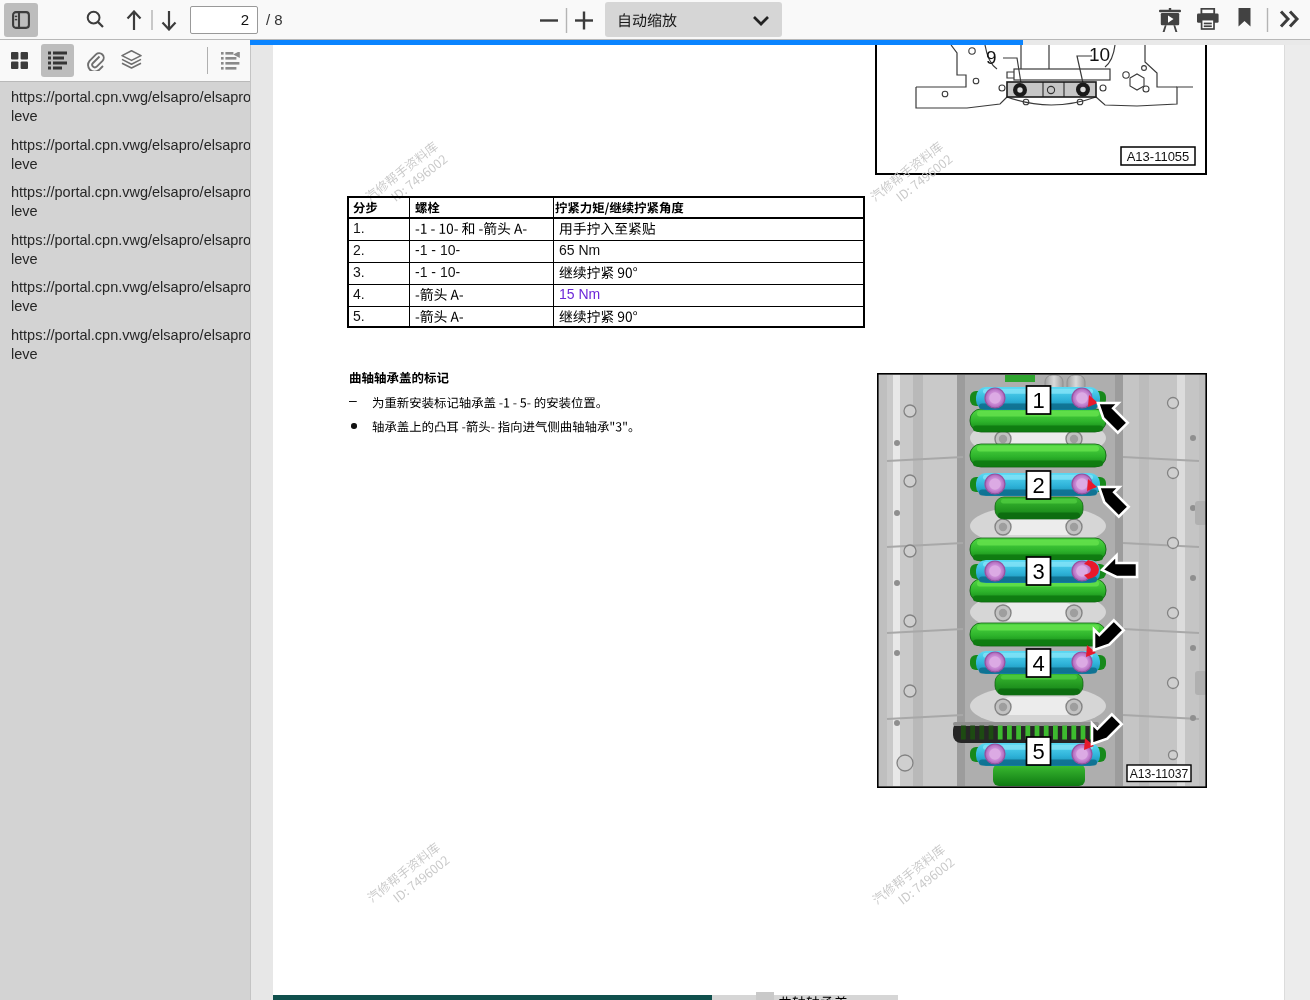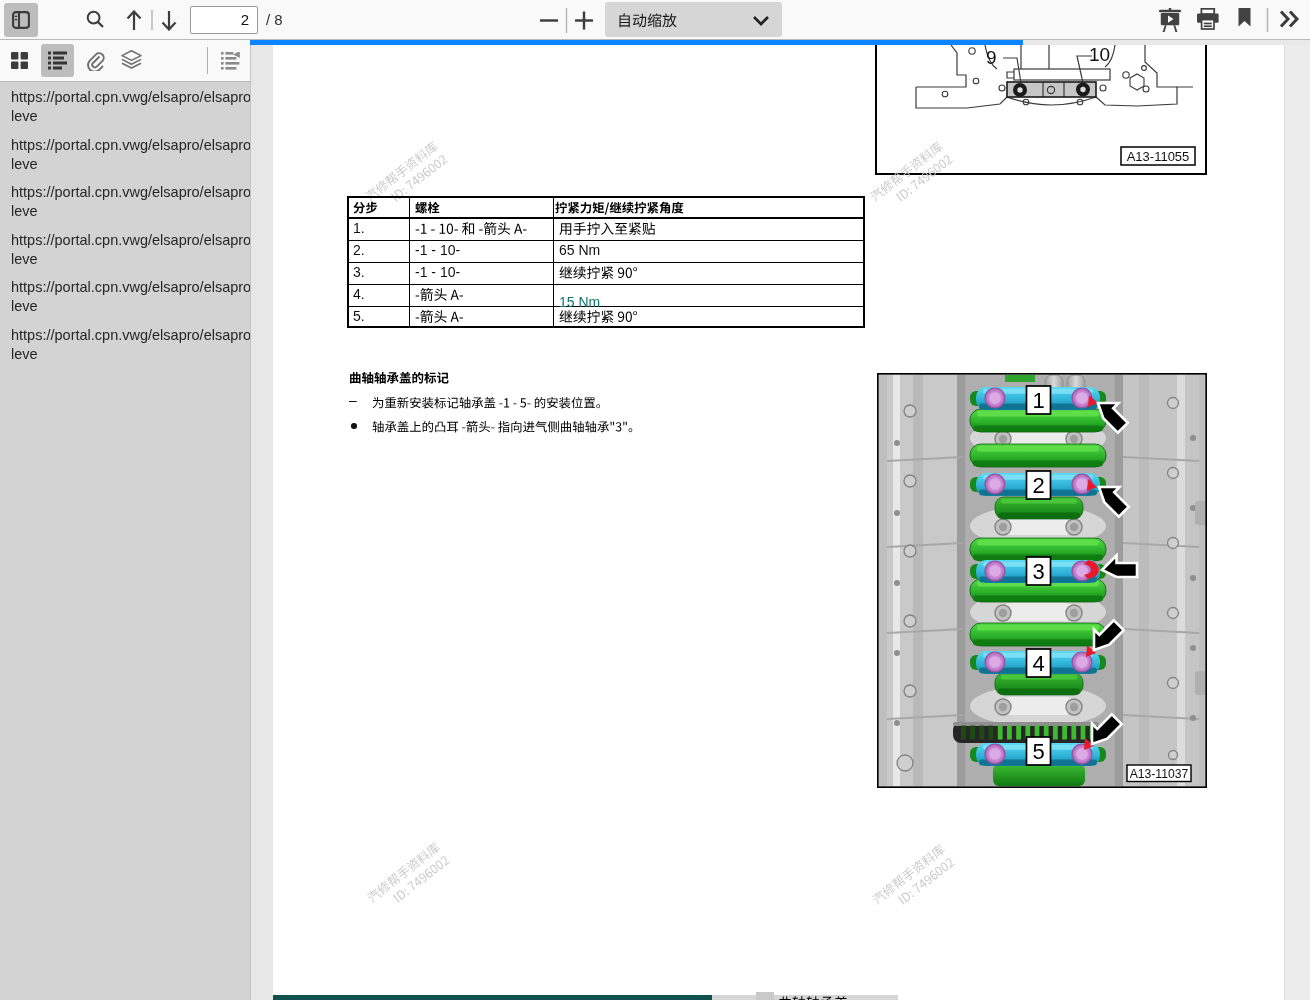--- a/index.html
+++ b/index.html
@@ -174,21 +174,21 @@
     </svg><svg style="position:absolute;left:555px;top:199.6px;overflow:visible" width="129" height="16">
       <path transform="translate(0,12.4) scale(0.012400,-0.012400)" d="M153 850V659H40V548H153V370L28 342L59 227L153 252V45C153 31 148 26 134 26C121 26 79 26 40 27C53 -2 68 -48 72 -77C142 -77 189 -74 222 -57C254 -40 265 -11 265 44V281L366 309L351 419L265 397V548H352V659H265V850ZM393 461V354H617V37C617 25 612 21 597 21C582 21 527 21 483 22C498 -8 516 -53 522 -86C592 -86 646 -85 686 -68C726 -51 738 -22 738 34V354H960V461ZM583 827C601 792 619 745 629 712H400V499H507V608H834V499H947V712H672L746 734C736 767 712 819 690 857Z M1629 61C1703 21 1802 -41 1849 -80L1943 -13C1890 28 1788 85 1717 121ZM1265 121C1212 75 1123 30 1042 2C1068 -17 1111 -59 1132 -81C1211 -44 1310 17 1375 75ZM1092 788V486H1199V788ZM1264 833V453H1296C1262 428 1232 410 1218 402C1195 389 1175 379 1156 375C1168 347 1185 295 1190 273C1207 279 1231 283 1321 288C1282 271 1250 258 1231 251C1175 230 1140 218 1102 214C1114 184 1129 128 1134 106C1169 118 1215 124 1459 138V28C1459 16 1455 13 1439 12C1424 12 1367 12 1321 14C1337 -14 1355 -56 1362 -87C1433 -87 1486 -86 1527 -71C1568 -56 1580 -30 1580 24V145L1806 157C1826 138 1842 120 1854 104L1940 167C1897 221 1806 293 1734 341L1653 285L1708 244L1435 232C1528 270 1619 315 1703 366L1621 448C1587 425 1551 403 1514 383L1359 381C1392 400 1423 421 1452 442L1458 426C1536 444 1607 469 1670 503C1730 464 1800 434 1882 415C1898 447 1931 495 1956 520C1887 531 1825 549 1772 574C1836 631 1885 704 1915 797L1845 823L1825 819H1426V716H1488C1513 664 1545 617 1582 578C1529 554 1468 536 1403 525C1415 510 1430 486 1441 464L1371 517V833ZM1599 716H1758C1736 685 1709 657 1677 633C1646 657 1620 685 1599 716Z M2382 848V641H2075V518H2377C2360 343 2293 138 2044 3C2073 -19 2118 -65 2138 -95C2419 64 2490 310 2506 518H2787C2772 219 2752 87 2720 56C2707 43 2695 40 2674 40C2647 40 2588 40 2525 45C2548 11 2565 -43 2566 -79C2627 -81 2690 -82 2727 -76C2771 -71 2800 -60 2830 -22C2875 32 2894 183 2915 584C2916 600 2917 641 2917 641H2510V848Z M3596 462H3791V325H3596ZM3941 806H3476V-52H3960V64H3596V213H3902V574H3596V690H3941ZM3114 847C3101 732 3076 615 3033 540C3059 525 3106 494 3126 475C3147 514 3165 563 3181 616H3209V486V452H3051V341H3201C3186 221 3144 91 3028 -7C3052 -22 3096 -68 3112 -91C3193 -22 3243 68 3275 160C3315 108 3361 45 3387 2L3462 101C3438 129 3344 239 3305 276C3309 298 3312 320 3315 341H3450V452H3323V484V616H3427V724H3207C3214 758 3220 793 3224 827Z M4014 -181H4112L4360 806H4263Z M4418 75 4438 -35C4531 -11 4650 19 4763 48L4751 145C4629 118 4502 90 4418 75ZM5246 777C5234 723 5209 645 5187 595L5255 572C5280 619 5312 691 5340 755ZM4918 756C4937 699 4959 624 4967 576L5047 597C5037 645 5014 718 4994 775ZM4783 814V587L4689 644C4672 608 4653 572 4633 537L4549 531C4604 612 4657 713 4692 806L4580 858C4549 741 4485 615 4464 583C4444 550 4427 529 4406 522C4420 493 4439 436 4445 413V414C4460 421 4484 428 4570 438C4537 390 4509 352 4494 336C4463 299 4441 277 4416 271C4428 242 4445 191 4451 169C4476 184 4516 196 4749 241C4748 265 4749 309 4753 340L4602 315C4668 396 4731 491 4783 584V-51H5355V53H4892V814ZM5072 842V546H4911V446H5043C5009 368 4959 288 4908 240C4924 213 4947 169 4956 139C4999 183 5039 250 5072 323V77H5170V342C5210 280 5255 207 5276 163L5349 241C5326 274 5233 392 5186 446H5344V546H5170V842Z M6073 90C6147 38 6236 -39 6278 -90L6355 -18C6311 34 6217 106 6144 154ZM5420 78 5446 -33C5537 3 5651 48 5757 93L5737 189C5620 146 5499 102 5420 78ZM5787 610V509H6213C6203 470 6192 432 6183 404L6276 383C6298 437 6322 522 6341 598L6265 613L6247 610H6109V672H6283V771H6109V850H5992V771H5822V672H5992V610ZM6015 483V423C5988 447 5937 477 5897 495L5849 439C5892 416 5943 382 5969 357L6015 414V377C6015 345 6013 309 6004 271H5910L5956 324C5928 351 5872 387 5827 410L5775 353C5814 330 5861 297 5890 271H5766V168H5963C5924 105 5857 44 5742 -4C5765 -25 5798 -66 5813 -92C5971 -22 6051 72 6090 168H6327V271H6118C6124 307 6126 342 6126 374V483ZM5446 413C5461 421 5485 427 5572 437C5539 387 5511 348 5496 331C5465 294 5444 271 5420 265C5432 238 5449 190 5454 169C5477 186 5517 201 5744 264C5740 288 5738 333 5739 363L5612 332C5671 411 5728 500 5774 588L5685 643C5669 607 5650 571 5631 536L5550 530C5606 611 5659 709 5696 802L5594 850C5559 733 5491 606 5469 574C5448 542 5431 520 5411 515C5423 486 5441 435 5446 413Z M6540 850V659H6427V548H6540V370L6415 342L6446 227L6540 252V45C6540 31 6535 26 6521 26C6508 26 6466 26 6427 27C6440 -2 6455 -48 6459 -77C6529 -77 6576 -74 6609 -57C6641 -40 6652 -11 6652 44V281L6753 309L6738 419L6652 397V548H6739V659H6652V850ZM6780 461V354H7004V37C7004 25 6999 21 6984 21C6969 21 6914 21 6870 22C6885 -8 6903 -53 6909 -86C6979 -86 7033 -85 7073 -68C7113 -51 7125 -22 7125 34V354H7347V461ZM6970 827C6988 792 7006 745 7016 712H6787V499H6894V608H7221V499H7334V712H7059L7133 734C7123 767 7099 819 7077 857Z M8016 61C8090 21 8189 -41 8236 -80L8330 -13C8277 28 8175 85 8104 121ZM7652 121C7599 75 7510 30 7429 2C7455 -17 7498 -59 7519 -81C7598 -44 7697 17 7762 75ZM7479 788V486H7586V788ZM7651 833V453H7683C7649 428 7619 410 7605 402C7582 389 7562 379 7543 375C7555 347 7572 295 7577 273C7594 279 7618 283 7708 288C7669 271 7637 258 7618 251C7562 230 7527 218 7489 214C7501 184 7516 128 7521 106C7556 118 7602 124 7846 138V28C7846 16 7842 13 7826 12C7811 12 7754 12 7708 14C7724 -14 7742 -56 7749 -87C7820 -87 7873 -86 7914 -71C7955 -56 7967 -30 7967 24V145L8193 157C8213 138 8229 120 8241 104L8327 167C8284 221 8193 293 8121 341L8040 285L8095 244L7822 232C7915 270 8006 315 8090 366L8008 448C7974 425 7938 403 7901 383L7746 381C7779 400 7810 421 7839 442L7845 426C7923 444 7994 469 8057 503C8117 464 8187 434 8269 415C8285 447 8318 495 8343 520C8274 531 8212 549 8159 574C8223 631 8272 704 8302 797L8232 823L8212 819H7813V716H7875C7900 664 7932 617 7969 578C7916 554 7855 536 7790 525C7802 510 7817 486 7828 464L7758 517V833ZM7986 716H8145C8123 685 8096 657 8064 633C8033 657 8007 685 7986 716Z M8690 513H8858V426H8690ZM8690 620H8685C8705 644 8725 668 8742 693H8987C8969 668 8948 642 8927 620ZM9157 513V426H8980V513ZM8693 854C8646 755 8560 642 8432 558C8460 540 8500 497 8519 468L8567 505V359C8567 240 8557 91 8447 -12C8473 -27 8522 -74 8541 -98C8606 -38 8644 44 8665 128H8858V-66H8980V128H9157V47C9157 32 9151 26 9135 26C9118 26 9060 26 9010 29C9027 -2 9046 -55 9051 -88C9131 -88 9188 -86 9228 -68C9268 -48 9281 -16 9281 45V620H9067C9104 660 9139 703 9164 741L9082 797L9063 792H8805L8826 830ZM8690 323H8858V233H8683C8687 264 8689 294 8690 323ZM9157 323V233H8980V323Z M9773 629V563H9638V468H9773V311H10187V468H10332V563H10187V629H10070V563H9886V629ZM10070 468V402H9886V468ZM10101 178C10065 145 10020 118 9969 96C9916 119 9872 146 9837 178ZM9645 271V178H9754L9712 162C9747 120 9787 83 9834 52C9760 35 9680 23 9596 17C9614 -9 9636 -54 9645 -83C9759 -70 9868 -49 9963 -15C10057 -53 10166 -77 10289 -89C10304 -58 10334 -10 10359 15C10267 21 10182 33 10105 52C10180 98 10241 159 10283 238L10208 276L10187 271ZM9850 830C9859 810 9867 786 9874 763H9498V496C9498 343 9492 118 9411 -36C9442 -45 9497 -70 9521 -88C9605 76 9617 328 9617 496V652H10342V763H10010C10000 794 9986 829 9972 857Z" fill="#000"></path>
     </svg><div class="abs" style="left:353px;top:220px;font-size:14px;color:#111">1.</div><svg style="position:absolute;left:415px;top:220.2px;overflow:visible" width="112" height="18">
       <path transform="translate(0,13.8) scale(0.013800,-0.013800)" d="M46 245H302V315H46Z M435 0H837V76H690V733H620C580 710 533 693 468 681V623H599V76H435Z M1172 245H1428V315H1172Z M1785 0H2187V76H2040V733H1970C1930 710 1883 693 1818 681V623H1949V76H1785Z M2530 -13C2669 -13 2758 113 2758 369C2758 623 2669 746 2530 746C2390 746 2302 623 2302 369C2302 113 2390 -13 2530 -13ZM2530 61C2447 61 2390 154 2390 369C2390 583 2447 674 2530 674C2613 674 2670 583 2670 369C2670 154 2613 61 2530 61Z M2853 245H3109V315H2853Z M3909 747V-35H3982V47H4205V-28H4281V747ZM3982 119V675H4205V119ZM3817 831C3729 795 3571 765 3438 747C3446 730 3456 704 3459 687C3512 693 3569 701 3625 711V544H3428V474H3606C3560 348 3480 211 3404 134C3417 115 3436 86 3445 64C3510 133 3576 248 3625 366V-78H3699V363C3742 306 3798 230 3821 192L3867 254C3843 285 3736 411 3699 449V474H3874V544H3699V726C3762 739 3820 754 3867 772Z M4648 245H4904V315H4648Z M5549 378V72H5619V378ZM5756 413V12C5756 -2 5752 -5 5736 -6C5720 -7 5668 -7 5607 -5C5619 -25 5633 -55 5638 -75C5710 -75 5758 -73 5789 -62C5821 -51 5830 -30 5830 11V413ZM5624 619C5609 591 5583 553 5560 523H5323C5306 551 5274 590 5247 619L5183 593C5201 573 5222 546 5238 523H4998V462H5901V523H5644C5662 545 5680 570 5698 595ZM5357 346V272H5146V346ZM5076 402V-77H5146V83H5357V7C5357 -5 5354 -8 5343 -8C5331 -9 5296 -9 5253 -8C5262 -26 5272 -53 5275 -72C5331 -72 5372 -72 5397 -61C5423 -49 5429 -31 5429 6V402ZM5146 215H5357V139H5146ZM5154 849C5121 765 5062 685 4996 633C5014 624 5045 602 5059 590C5093 621 5128 661 5158 705H5223C5241 672 5258 634 5265 608L5330 636C5324 655 5313 680 5300 705H5439V770H5198C5209 790 5219 810 5227 830ZM5539 849C5514 771 5466 696 5409 646C5427 636 5458 615 5472 603C5500 630 5527 666 5552 705H5640C5665 670 5689 627 5700 598L5763 633C5755 653 5739 679 5722 705H5891V770H5587C5596 790 5605 811 5612 832Z M6486 165C6622 99 6761 10 6842 -66L6892 -8C6809 65 6665 154 6526 219ZM6141 741C6222 711 6321 659 6369 618L6413 679C6363 719 6262 767 6182 795ZM6051 559C6132 527 6230 472 6278 431L6326 490C6276 531 6176 582 6096 612ZM6006 382V311H6432C6378 158 6262 49 6005 -13C6021 -30 6041 -58 6049 -76C6333 -4 6457 128 6512 311H6895V382H6529C6554 511 6554 661 6555 830H6478C6477 656 6479 507 6451 382Z M7177 0H7270L7341 224H7609L7679 0H7777L7528 733H7425ZM7364 297 7400 410C7426 493 7450 572 7473 658H7477C7501 573 7524 493 7551 410L7586 297Z M7827 245H8083V315H7827Z" fill="#000"></path>
     </svg><svg style="position:absolute;left:559px;top:220.2px;overflow:visible" width="97" height="18">
       <path transform="translate(0,13.8) scale(0.013800,-0.013800)" d="M153 770V407C153 266 143 89 32 -36C49 -45 79 -70 90 -85C167 0 201 115 216 227H467V-71H543V227H813V22C813 4 806 -2 786 -3C767 -4 699 -5 629 -2C639 -22 651 -55 655 -74C749 -75 807 -74 841 -62C875 -50 887 -27 887 22V770ZM227 698H467V537H227ZM813 698V537H543V698ZM227 466H467V298H223C226 336 227 373 227 407ZM813 466V298H543V466Z M1050 322V248H1463V25C1463 5 1454 -2 1432 -3C1409 -3 1330 -4 1246 -2C1258 -22 1272 -55 1278 -76C1383 -77 1449 -76 1487 -63C1524 -51 1540 -29 1540 25V248H1953V322H1540V484H1896V556H1540V719C1658 733 1768 753 1853 778L1798 839C1645 791 1354 765 1116 753C1123 737 1132 707 1134 688C1238 692 1352 699 1463 710V556H1117V484H1463V322Z M2411 691V496H2480V625H2868V496H2939V691ZM2605 823C2627 782 2650 726 2658 692L2729 715C2719 748 2694 802 2672 842ZM2184 840V638H2052V568H2184V349C2130 334 2080 321 2039 311L2061 238L2184 275V15C2184 1 2179 -3 2165 -4C2152 -4 2108 -5 2062 -3C2070 -22 2081 -51 2084 -70C2152 -70 2193 -68 2219 -57C2244 -46 2255 -26 2255 15V296L2365 330L2356 398L2255 369V568H2355V638H2255V840ZM2401 450V382H2641V9C2641 -4 2638 -7 2623 -8C2608 -8 2560 -8 2508 -7C2519 -27 2531 -56 2535 -76C2600 -76 2647 -75 2678 -65C2708 -53 2716 -34 2716 8V382H2952V450Z M3295 755C3361 709 3412 653 3456 591C3391 306 3266 103 3041 -13C3061 -27 3096 -58 3110 -73C3313 45 3441 229 3517 491C3627 289 3698 58 3927 -70C3931 -46 3951 -6 3964 15C3631 214 3661 590 3341 819Z M4146 423C4184 436 4238 437 4783 463C4808 437 4830 412 4845 391L4910 437C4856 505 4743 603 4653 670L4594 631C4635 600 4679 563 4719 525L4254 507C4317 564 4381 636 4442 714H4917V785H4077V714H4343C4283 635 4216 566 4191 544C4164 518 4142 501 4122 497C4130 477 4143 439 4146 423ZM4460 415V285H4142V215H4460V30H4054V-41H4948V30H4537V215H4864V285H4537V415Z M5633 78C5714 36 5815 -27 5865 -70L5922 -26C5869 17 5766 77 5688 116ZM5297 120C5240 67 5149 15 5066 -18C5083 -30 5111 -56 5124 -70C5204 -31 5300 31 5366 92ZM5112 777V480H5181V777ZM5282 821V445H5351V821ZM5438 800V733H5493C5521 668 5558 614 5606 568C5544 537 5474 515 5402 501C5407 495 5413 487 5419 478L5407 487C5347 431 5264 382 5239 369C5216 356 5195 348 5178 346C5185 327 5196 292 5200 277C5217 283 5242 286 5385 292C5318 262 5263 241 5235 232C5180 211 5138 199 5105 196C5113 176 5123 139 5126 124C5155 134 5194 138 5477 155V3C5477 -9 5473 -12 5457 -13C5443 -14 5391 -14 5332 -12C5343 -31 5355 -57 5360 -77C5432 -77 5481 -77 5512 -67C5544 -56 5553 -38 5553 1V159L5811 173C5834 151 5854 130 5868 112L5923 153C5881 204 5793 275 5720 322L5669 285C5694 268 5720 249 5746 229L5342 209C5462 253 5582 308 5697 374L5645 428C5603 402 5559 377 5515 354L5322 350C5372 376 5421 408 5467 443L5463 446C5534 463 5601 488 5662 522C5726 477 5804 444 5895 424C5905 445 5925 474 5941 490C5858 504 5786 528 5726 564C5799 618 5857 690 5891 784L5847 802L5834 800ZM5562 733H5793C5762 682 5719 639 5667 604C5623 640 5588 683 5562 733Z M6223 652V373C6223 246 6211 68 6037 -32C6052 -44 6073 -67 6082 -81C6268 35 6289 226 6289 373V652ZM6268 127C6308 71 6355 -6 6375 -53L6433 -14C6410 31 6361 105 6322 160ZM6086 785V177H6148V717H6364V179H6430V785ZM6484 360V-80H6551V-32H6859V-76H6928V360H6715V569H6960V640H6715V840H6645V360ZM6551 38V290H6859V38Z" fill="#000"></path>
     </svg><div class="abs" style="left:353px;top:242px;font-size:14px;color:#111">2.</div><div class="abs" style="left:415px;top:242px;font-size:14px;color:#111">-1 - 10-</div><div class="abs" style="left:559px;top:242px;font-size:14px;color:#111">65 Nm</div><div class="abs" style="left:353px;top:264px;font-size:14px;color:#111">3.</div><div class="abs" style="left:415px;top:264px;font-size:14px;color:#111">-1 - 10-</div><svg style="position:absolute;left:559px;top:264.2px;overflow:visible" width="79" height="18">
       <path transform="translate(0,13.8) scale(0.013800,-0.013800)" d="M42 57 56 -13C146 9 267 39 382 68L376 131C251 102 125 73 42 57ZM867 770C851 713 819 631 794 580L841 563C868 612 901 688 928 752ZM530 755C553 694 580 615 591 563L645 580C633 630 605 708 581 769ZM415 800V-27H953V40H484V800ZM60 423C75 430 98 436 220 452C176 387 136 335 118 315C88 279 65 253 44 249C51 231 63 197 67 182C87 194 121 204 370 254C369 269 368 298 370 317L170 281C247 371 321 481 384 592L323 628C305 591 283 553 262 518L134 504C191 591 247 703 288 809L217 841C181 720 113 589 90 556C70 521 53 498 36 493C45 474 56 438 60 423ZM694 832V521H512V456H673C633 365 571 269 513 215C524 198 540 171 546 153C600 205 654 293 694 383V78H758V383C806 319 870 229 894 185L941 237C915 272 805 408 761 456H945V521H758V832Z M1474 452C1518 426 1571 388 1597 359L1633 401C1607 429 1553 466 1509 489ZM1401 361C1448 335 1503 293 1529 264L1566 307C1538 336 1483 375 1437 400ZM1689 105C1768 51 1863 -29 1908 -82L1957 -35C1910 17 1813 94 1735 146ZM1043 58 1060 -12C1145 20 1256 63 1361 103L1349 165C1235 124 1120 82 1043 58ZM1401 593V528H1851C1837 485 1821 441 1807 410L1867 394C1890 442 1916 517 1937 584L1889 596L1877 593H1693V683H1885V747H1693V840H1619V747H1438V683H1619V593ZM1648 489V370C1648 333 1646 292 1636 251H1380V185H1613C1576 109 1504 34 1361 -26C1375 -40 1396 -65 1405 -82C1576 -8 1655 88 1690 185H1939V251H1708C1716 291 1718 331 1718 368V489ZM1061 423C1075 430 1098 436 1215 451C1173 386 1135 334 1118 314C1088 276 1066 250 1046 246C1053 229 1064 196 1068 182C1087 196 1120 207 1354 271C1352 285 1350 314 1350 334L1176 291C1246 380 1315 487 1372 594L1313 628C1296 590 1275 552 1254 516L1135 504C1194 591 1253 701 1296 808L1231 838C1190 717 1118 586 1095 552C1073 518 1056 494 1038 490C1046 471 1057 437 1061 423Z M2411 691V496H2480V625H2868V496H2939V691ZM2605 823C2627 782 2650 726 2658 692L2729 715C2719 748 2694 802 2672 842ZM2184 840V638H2052V568H2184V349C2130 334 2080 321 2039 311L2061 238L2184 275V15C2184 1 2179 -3 2165 -4C2152 -4 2108 -5 2062 -3C2070 -22 2081 -51 2084 -70C2152 -70 2193 -68 2219 -57C2244 -46 2255 -26 2255 15V296L2365 330L2356 398L2255 369V568H2355V638H2255V840ZM2401 450V382H2641V9C2641 -4 2638 -7 2623 -8C2608 -8 2560 -8 2508 -7C2519 -27 2531 -56 2535 -76C2600 -76 2647 -75 2678 -65C2708 -53 2716 -34 2716 8V382H2952V450Z M3633 78C3714 36 3815 -27 3865 -70L3922 -26C3869 17 3766 77 3688 116ZM3297 120C3240 67 3149 15 3066 -18C3083 -30 3111 -56 3124 -70C3204 -31 3300 31 3366 92ZM3112 777V480H3181V777ZM3282 821V445H3351V821ZM3438 800V733H3493C3521 668 3558 614 3606 568C3544 537 3474 515 3402 501C3407 495 3413 487 3419 478L3407 487C3347 431 3264 382 3239 369C3216 356 3195 348 3178 346C3185 327 3196 292 3200 277C3217 283 3242 286 3385 292C3318 262 3263 241 3235 232C3180 211 3138 199 3105 196C3113 176 3123 139 3126 124C3155 134 3194 138 3477 155V3C3477 -9 3473 -12 3457 -13C3443 -14 3391 -14 3332 -12C3343 -31 3355 -57 3360 -77C3432 -77 3481 -77 3512 -67C3544 -56 3553 -38 3553 1V159L3811 173C3834 151 3854 130 3868 112L3923 153C3881 204 3793 275 3720 322L3669 285C3694 268 3720 249 3746 229L3342 209C3462 253 3582 308 3697 374L3645 428C3603 402 3559 377 3515 354L3322 350C3372 376 3421 408 3467 443L3463 446C3534 463 3601 488 3662 522C3726 477 3804 444 3895 424C3905 445 3925 474 3941 490C3858 504 3786 528 3726 564C3799 618 3857 690 3891 784L3847 802L3834 800ZM3562 733H3793C3762 682 3719 639 3667 604C3623 640 3588 683 3562 733Z M4459 -13C4596 -13 4725 101 4725 398C4725 631 4619 746 4478 746C4364 746 4268 651 4268 508C4268 357 4348 278 4470 278C4531 278 4594 313 4639 367C4632 140 4550 63 4456 63C4408 63 4364 84 4332 119L4282 62C4323 19 4379 -13 4459 -13ZM4638 444C4589 374 4534 346 4485 346C4398 346 4354 410 4354 508C4354 609 4408 675 4479 675C4572 675 4628 595 4638 444Z M5057 -13C5196 -13 5285 113 5285 369C5285 623 5196 746 5057 746C4917 746 4829 623 4829 369C4829 113 4917 -13 5057 -13ZM5057 61C4974 61 4917 154 4917 369C4917 583 4974 674 5057 674C5140 674 5197 583 5197 369C5197 154 5140 61 5057 61Z M5520 480C5594 480 5659 536 5659 622C5659 709 5594 765 5520 765C5445 765 5379 709 5379 622C5379 536 5445 480 5520 480ZM5520 531C5470 531 5435 569 5435 622C5435 676 5470 715 5520 715C5569 715 5604 676 5604 622C5604 569 5569 531 5520 531Z" fill="#000"></path>
     </svg><div class="abs" style="left:353px;top:286px;font-size:14px;color:#111">4.</div><svg style="position:absolute;left:415px;top:286.2px;overflow:visible" width="49" height="18">
       <path transform="translate(0,13.8) scale(0.013800,-0.013800)" d="M46 245H302V315H46Z M947 378V72H1017V378ZM1154 413V12C1154 -2 1150 -5 1134 -6C1118 -7 1066 -7 1005 -5C1017 -25 1031 -55 1036 -75C1108 -75 1156 -73 1187 -62C1219 -51 1228 -30 1228 11V413ZM1022 619C1007 591 981 553 958 523H721C704 551 672 590 645 619L581 593C599 573 620 546 636 523H396V462H1299V523H1042C1060 545 1078 570 1096 595ZM755 346V272H544V346ZM474 402V-77H544V83H755V7C755 -5 752 -8 741 -8C729 -9 694 -9 651 -8C660 -26 670 -53 673 -72C729 -72 770 -72 795 -61C821 -49 827 -31 827 6V402ZM544 215H755V139H544ZM552 849C519 765 460 685 394 633C412 624 443 602 457 590C491 621 526 661 556 705H621C639 672 656 634 663 608L728 636C722 655 711 680 698 705H837V770H596C607 790 617 810 625 830ZM937 849C912 771 864 696 807 646C825 636 856 615 870 603C898 630 925 666 950 705H1038C1063 670 1087 627 1098 598L1161 633C1153 653 1137 679 1120 705H1289V770H985C994 790 1003 811 1010 832Z M1884 165C2020 99 2159 10 2240 -66L2290 -8C2207 65 2063 154 1924 219ZM1539 741C1620 711 1719 659 1767 618L1811 679C1761 719 1660 767 1580 795ZM1449 559C1530 527 1628 472 1676 431L1724 490C1674 531 1574 582 1494 612ZM1404 382V311H1830C1776 158 1660 49 1403 -13C1419 -30 1439 -58 1447 -76C1731 -4 1855 128 1910 311H2293V382H1927C1952 511 1952 661 1953 830H1876C1875 656 1877 507 1849 382Z M2575 0H2668L2739 224H3007L3077 0H3175L2926 733H2823ZM2762 297 2798 410C2824 493 2848 572 2871 658H2875C2899 573 2922 493 2949 410L2984 297Z M3225 245H3481V315H3225Z" fill="#000"></path>
-    </svg><div class="abs" style="left:559px;top:294px;font-size:14px;color:#0f766e">15 Nm</div><div class="abs" style="left:353px;top:308px;font-size:14px;color:#111">5.</div><svg style="position:absolute;left:415px;top:308.2px;overflow:visible" width="49" height="18">
+    </svg><div class="abs" style="left:559px;top:286px;font-size:14px;color:#6d28d9">15 Nm</div><div class="abs" style="left:353px;top:308px;font-size:14px;color:#111">5.</div><svg style="position:absolute;left:415px;top:308.2px;overflow:visible" width="49" height="18">
       <path transform="translate(0,13.8) scale(0.013800,-0.013800)" d="M46 245H302V315H46Z M947 378V72H1017V378ZM1154 413V12C1154 -2 1150 -5 1134 -6C1118 -7 1066 -7 1005 -5C1017 -25 1031 -55 1036 -75C1108 -75 1156 -73 1187 -62C1219 -51 1228 -30 1228 11V413ZM1022 619C1007 591 981 553 958 523H721C704 551 672 590 645 619L581 593C599 573 620 546 636 523H396V462H1299V523H1042C1060 545 1078 570 1096 595ZM755 346V272H544V346ZM474 402V-77H544V83H755V7C755 -5 752 -8 741 -8C729 -9 694 -9 651 -8C660 -26 670 -53 673 -72C729 -72 770 -72 795 -61C821 -49 827 -31 827 6V402ZM544 215H755V139H544ZM552 849C519 765 460 685 394 633C412 624 443 602 457 590C491 621 526 661 556 705H621C639 672 656 634 663 608L728 636C722 655 711 680 698 705H837V770H596C607 790 617 810 625 830ZM937 849C912 771 864 696 807 646C825 636 856 615 870 603C898 630 925 666 950 705H1038C1063 670 1087 627 1098 598L1161 633C1153 653 1137 679 1120 705H1289V770H985C994 790 1003 811 1010 832Z M1884 165C2020 99 2159 10 2240 -66L2290 -8C2207 65 2063 154 1924 219ZM1539 741C1620 711 1719 659 1767 618L1811 679C1761 719 1660 767 1580 795ZM1449 559C1530 527 1628 472 1676 431L1724 490C1674 531 1574 582 1494 612ZM1404 382V311H1830C1776 158 1660 49 1403 -13C1419 -30 1439 -58 1447 -76C1731 -4 1855 128 1910 311H2293V382H1927C1952 511 1952 661 1953 830H1876C1875 656 1877 507 1849 382Z M2575 0H2668L2739 224H3007L3077 0H3175L2926 733H2823ZM2762 297 2798 410C2824 493 2848 572 2871 658H2875C2899 573 2922 493 2949 410L2984 297Z M3225 245H3481V315H3225Z" fill="#000"></path>
     </svg><svg style="position:absolute;left:559px;top:308.2px;overflow:visible" width="79" height="18">
       <path transform="translate(0,13.8) scale(0.013800,-0.013800)" d="M42 57 56 -13C146 9 267 39 382 68L376 131C251 102 125 73 42 57ZM867 770C851 713 819 631 794 580L841 563C868 612 901 688 928 752ZM530 755C553 694 580 615 591 563L645 580C633 630 605 708 581 769ZM415 800V-27H953V40H484V800ZM60 423C75 430 98 436 220 452C176 387 136 335 118 315C88 279 65 253 44 249C51 231 63 197 67 182C87 194 121 204 370 254C369 269 368 298 370 317L170 281C247 371 321 481 384 592L323 628C305 591 283 553 262 518L134 504C191 591 247 703 288 809L217 841C181 720 113 589 90 556C70 521 53 498 36 493C45 474 56 438 60 423ZM694 832V521H512V456H673C633 365 571 269 513 215C524 198 540 171 546 153C600 205 654 293 694 383V78H758V383C806 319 870 229 894 185L941 237C915 272 805 408 761 456H945V521H758V832Z M1474 452C1518 426 1571 388 1597 359L1633 401C1607 429 1553 466 1509 489ZM1401 361C1448 335 1503 293 1529 264L1566 307C1538 336 1483 375 1437 400ZM1689 105C1768 51 1863 -29 1908 -82L1957 -35C1910 17 1813 94 1735 146ZM1043 58 1060 -12C1145 20 1256 63 1361 103L1349 165C1235 124 1120 82 1043 58ZM1401 593V528H1851C1837 485 1821 441 1807 410L1867 394C1890 442 1916 517 1937 584L1889 596L1877 593H1693V683H1885V747H1693V840H1619V747H1438V683H1619V593ZM1648 489V370C1648 333 1646 292 1636 251H1380V185H1613C1576 109 1504 34 1361 -26C1375 -40 1396 -65 1405 -82C1576 -8 1655 88 1690 185H1939V251H1708C1716 291 1718 331 1718 368V489ZM1061 423C1075 430 1098 436 1215 451C1173 386 1135 334 1118 314C1088 276 1066 250 1046 246C1053 229 1064 196 1068 182C1087 196 1120 207 1354 271C1352 285 1350 314 1350 334L1176 291C1246 380 1315 487 1372 594L1313 628C1296 590 1275 552 1254 516L1135 504C1194 591 1253 701 1296 808L1231 838C1190 717 1118 586 1095 552C1073 518 1056 494 1038 490C1046 471 1057 437 1061 423Z M2411 691V496H2480V625H2868V496H2939V691ZM2605 823C2627 782 2650 726 2658 692L2729 715C2719 748 2694 802 2672 842ZM2184 840V638H2052V568H2184V349C2130 334 2080 321 2039 311L2061 238L2184 275V15C2184 1 2179 -3 2165 -4C2152 -4 2108 -5 2062 -3C2070 -22 2081 -51 2084 -70C2152 -70 2193 -68 2219 -57C2244 -46 2255 -26 2255 15V296L2365 330L2356 398L2255 369V568H2355V638H2255V840ZM2401 450V382H2641V9C2641 -4 2638 -7 2623 -8C2608 -8 2560 -8 2508 -7C2519 -27 2531 -56 2535 -76C2600 -76 2647 -75 2678 -65C2708 -53 2716 -34 2716 8V382H2952V450Z M3633 78C3714 36 3815 -27 3865 -70L3922 -26C3869 17 3766 77 3688 116ZM3297 120C3240 67 3149 15 3066 -18C3083 -30 3111 -56 3124 -70C3204 -31 3300 31 3366 92ZM3112 777V480H3181V777ZM3282 821V445H3351V821ZM3438 800V733H3493C3521 668 3558 614 3606 568C3544 537 3474 515 3402 501C3407 495 3413 487 3419 478L3407 487C3347 431 3264 382 3239 369C3216 356 3195 348 3178 346C3185 327 3196 292 3200 277C3217 283 3242 286 3385 292C3318 262 3263 241 3235 232C3180 211 3138 199 3105 196C3113 176 3123 139 3126 124C3155 134 3194 138 3477 155V3C3477 -9 3473 -12 3457 -13C3443 -14 3391 -14 3332 -12C3343 -31 3355 -57 3360 -77C3432 -77 3481 -77 3512 -67C3544 -56 3553 -38 3553 1V159L3811 173C3834 151 3854 130 3868 112L3923 153C3881 204 3793 275 3720 322L3669 285C3694 268 3720 249 3746 229L3342 209C3462 253 3582 308 3697 374L3645 428C3603 402 3559 377 3515 354L3322 350C3372 376 3421 408 3467 443L3463 446C3534 463 3601 488 3662 522C3726 477 3804 444 3895 424C3905 445 3925 474 3941 490C3858 504 3786 528 3726 564C3799 618 3857 690 3891 784L3847 802L3834 800ZM3562 733H3793C3762 682 3719 639 3667 604C3623 640 3588 683 3562 733Z M4459 -13C4596 -13 4725 101 4725 398C4725 631 4619 746 4478 746C4364 746 4268 651 4268 508C4268 357 4348 278 4470 278C4531 278 4594 313 4639 367C4632 140 4550 63 4456 63C4408 63 4364 84 4332 119L4282 62C4323 19 4379 -13 4459 -13ZM4638 444C4589 374 4534 346 4485 346C4398 346 4354 410 4354 508C4354 609 4408 675 4479 675C4572 675 4628 595 4638 444Z M5057 -13C5196 -13 5285 113 5285 369C5285 623 5196 746 5057 746C4917 746 4829 623 4829 369C4829 113 4917 -13 5057 -13ZM5057 61C4974 61 4917 154 4917 369C4917 583 4974 674 5057 674C5140 674 5197 583 5197 369C5197 154 5140 61 5057 61Z M5520 480C5594 480 5659 536 5659 622C5659 709 5594 765 5520 765C5445 765 5379 709 5379 622C5379 536 5445 480 5520 480ZM5520 531C5470 531 5435 569 5435 622C5435 676 5470 715 5520 715C5569 715 5604 676 5604 622C5604 569 5569 531 5520 531Z" fill="#000"></path>
     </svg><svg style="position:absolute;left:349px;top:369.5px;overflow:visible" width="100" height="16">
       <path transform="translate(0,12.5) scale(0.012500,-0.012500)" d="M557 840V652H436V840H318V652H85V-87H198V-31H802V-86H920V652H675V840ZM198 86V253H318V86ZM802 86H675V253H802ZM436 86V253H557V86ZM198 367V535H318V367ZM802 367H675V535H802ZM436 367V535H557V367Z M1560 255H1641V76H1560ZM1560 361V524H1641V361ZM1830 255V76H1750V255ZM1830 361H1750V524H1830ZM1636 849V631H1453V-90H1560V-31H1830V-83H1942V631H1755V849ZM1074 310C1083 319 1120 325 1152 325H1234V213C1156 202 1085 192 1029 185L1053 70L1234 102V-84H1339V121L1426 138L1421 241L1339 229V325H1419V433H1339V577H1234V433H1173C1198 493 1223 562 1245 634H1418V745H1275C1282 773 1288 801 1293 829L1178 850C1173 815 1167 780 1160 745H1042V634H1134C1116 566 1099 512 1090 491C1073 446 1059 418 1038 412C1051 384 1068 331 1074 310Z M2560 255H2641V76H2560ZM2560 361V524H2641V361ZM2830 255V76H2750V255ZM2830 361H2750V524H2830ZM2636 849V631H2453V-90H2560V-31H2830V-83H2942V631H2755V849ZM2074 310C2083 319 2120 325 2152 325H2234V213C2156 202 2085 192 2029 185L2053 70L2234 102V-84H2339V121L2426 138L2421 241L2339 229V325H2419V433H2339V577H2234V433H2173C2198 493 2223 562 2245 634H2418V745H2275C2282 773 2288 801 2293 829L2178 850C2173 815 2167 780 2160 745H2042V634H2134C2116 566 2099 512 2090 491C2073 446 2059 418 2038 412C2051 384 2068 331 2074 310Z M3281 229V128H3444V50C3444 35 3438 31 3420 30C3403 30 3344 30 3290 32C3307 1 3326 -49 3332 -82C3413 -82 3471 -80 3512 -61C3553 -43 3566 -12 3566 49V128H3720V229H3566V288H3674V389H3566V442H3656V543H3566V570C3664 623 3757 697 3824 770L3742 830L3716 824H3191V715H3598C3552 678 3497 642 3444 617V543H3346V442H3444V389H3326V288H3444V229ZM3056 609V501H3211C3178 325 3113 175 3021 90C3047 72 3091 26 3109 -1C3222 111 3307 324 3341 587L3267 613L3246 609ZM3763 634 3660 617C3696 360 3757 139 3892 14C3911 45 3950 91 3977 112C3906 171 3855 265 3819 376C3865 424 3919 486 3965 541L3870 616C3849 579 3818 536 3787 496C3777 541 3769 587 3763 634Z M4147 281V41H4042V-62H4958V41H4858V281ZM4259 41V183H4346V41ZM4455 41V183H4543V41ZM4652 41V183H4741V41ZM4653 853C4641 813 4618 762 4596 720H4365L4405 735C4393 769 4364 818 4336 854L4228 819C4249 790 4269 752 4283 720H4108V628H4437V575H4162V484H4437V425H4064V332H4938V425H4560V484H4839V575H4560V628H4888V720H4717C4735 752 4755 788 4775 825Z M5536 406C5585 333 5647 234 5675 173L5777 235C5746 294 5679 390 5630 459ZM5585 849C5556 730 5508 609 5450 523V687H5295C5312 729 5330 781 5346 831L5216 850C5212 802 5200 737 5187 687H5073V-60H5182V14H5450V484C5477 467 5511 442 5528 426C5559 469 5589 524 5616 585H5831C5821 231 5808 80 5777 48C5765 34 5754 31 5734 31C5708 31 5648 31 5584 37C5605 4 5621 -47 5623 -80C5682 -82 5743 -83 5781 -78C5822 -71 5850 -60 5877 -22C5919 31 5930 191 5943 641C5944 655 5944 695 5944 695H5661C5676 737 5690 780 5701 822ZM5182 583H5342V420H5182ZM5182 119V316H5342V119Z M6467 788V676H6908V788ZM6773 315C6816 212 6856 78 6866 -4L6974 35C6961 119 6917 248 6872 349ZM6465 345C6441 241 6399 132 6348 63C6374 50 6421 18 6442 1C6494 79 6544 203 6573 320ZM6421 549V437H6617V54C6617 41 6613 38 6600 38C6587 38 6545 37 6505 39C6521 4 6536 -49 6539 -84C6607 -84 6656 -82 6693 -62C6731 -42 6739 -8 6739 51V437H6964V549ZM6173 850V652H6034V541H6150C6124 429 6074 298 6016 226C6037 195 6066 142 6077 109C6113 161 6146 238 6173 321V-89H6292V385C6319 342 6346 296 6360 266L6424 361C6406 385 6321 489 6292 520V541H6409V652H6292V850Z M7102 760C7159 709 7234 635 7267 588L7353 673C7315 718 7238 787 7182 834ZM7038 543V428H7184V120C7184 66 7155 27 7133 9C7152 -9 7184 -53 7195 -78C7213 -56 7245 -29 7417 96C7405 119 7388 169 7381 201L7303 147V543ZM7413 785V666H7791V462H7434V91C7434 -38 7476 -73 7610 -73C7638 -73 7768 -73 7798 -73C7922 -73 7957 -24 7972 149C7938 158 7886 178 7858 199C7851 65 7843 42 7789 42C7758 42 7649 42 7623 42C7567 42 7558 49 7558 92V349H7791V300H7912V785Z" fill="#000"></path>
     </svg><div class="abs" style="left:349px;top:392px;font-size:14px;color:#111">–</div><svg style="position:absolute;left:372px;top:394.6px;overflow:visible" width="236" height="16">
       <path transform="translate(0,12.4) scale(0.012400,-0.012400)" d="M162 784C202 737 247 673 267 632L335 665C314 706 267 768 226 812ZM499 371C550 310 609 226 635 173L701 209C674 261 613 342 561 401ZM411 838V720C411 682 410 642 407 599H82V524H399C374 346 295 145 55 -11C73 -23 101 -49 114 -66C370 104 452 328 476 524H821C807 184 791 50 761 19C750 7 739 4 717 5C693 5 630 5 562 11C577 -11 587 -44 588 -67C650 -70 713 -72 748 -69C785 -65 808 -57 831 -28C870 18 884 159 900 560C900 572 901 599 901 599H484C486 641 487 682 487 719V838Z M1159 540V229H1459V160H1127V100H1459V13H1052V-48H1949V13H1534V100H1886V160H1534V229H1848V540H1534V601H1944V663H1534V740C1651 749 1761 761 1847 776L1807 834C1649 806 1366 787 1133 781C1140 766 1148 739 1149 722C1247 724 1354 728 1459 734V663H1058V601H1459V540ZM1232 360H1459V284H1232ZM1534 360H1772V284H1534ZM1232 486H1459V411H1232ZM1534 486H1772V411H1534Z M2360 213C2390 163 2426 95 2442 51L2495 83C2480 125 2444 190 2411 240ZM2135 235C2115 174 2082 112 2041 68C2056 59 2082 40 2094 30C2133 77 2173 150 2196 220ZM2553 744V400C2553 267 2545 95 2460 -25C2476 -34 2506 -57 2518 -71C2610 59 2623 256 2623 400V432H2775V-75H2848V432H2958V502H2623V694C2729 710 2843 736 2927 767L2866 822C2794 792 2665 762 2553 744ZM2214 827C2230 799 2246 765 2258 735H2061V672H2503V735H2336C2323 768 2301 811 2282 844ZM2377 667C2365 621 2342 553 2323 507H2046V443H2251V339H2050V273H2251V18C2251 8 2249 5 2239 5C2228 4 2197 4 2162 5C2172 -13 2182 -41 2184 -59C2233 -59 2267 -58 2290 -47C2313 -36 2320 -18 2320 17V273H2507V339H2320V443H2519V507H2391C2410 549 2429 603 2447 652ZM2126 651C2146 606 2161 546 2165 507L2230 525C2225 563 2208 622 2187 665Z M3414 823C3430 793 3447 756 3461 725H3093V522H3168V654H3829V522H3908V725H3549C3534 758 3510 806 3491 842ZM3656 378C3625 297 3581 232 3524 178C3452 207 3379 233 3310 256C3335 292 3362 334 3389 378ZM3299 378C3263 320 3225 266 3193 223C3276 195 3367 162 3456 125C3359 60 3234 18 3082 -9C3098 -25 3121 -59 3130 -77C3293 -42 3429 10 3536 91C3662 36 3778 -23 3852 -73L3914 -8C3837 41 3723 96 3599 148C3660 209 3707 285 3742 378H3935V449H3430C3457 499 3482 549 3502 596L3421 612C3401 561 3372 505 3341 449H3069V378Z M4068 742C4113 711 4166 665 4190 634L4238 682C4213 713 4158 756 4114 785ZM4439 375C4451 355 4463 331 4472 309H4052V247H4400C4307 181 4166 127 4037 102C4051 88 4070 63 4080 46C4139 60 4201 80 4260 105V39C4260 -2 4227 -18 4208 -24C4217 -39 4229 -68 4233 -85C4254 -73 4289 -64 4575 0C4574 14 4575 43 4578 60L4333 10V139C4395 170 4451 207 4494 247C4574 84 4720 -26 4918 -74C4926 -54 4946 -26 4961 -12C4867 7 4783 41 4715 89C4774 116 4843 153 4894 189L4839 230C4797 197 4727 155 4668 125C4627 160 4593 201 4567 247H4949V309H4557C4546 337 4528 370 4511 396ZM4624 840V702H4386V636H4624V477H4416V411H4916V477H4699V636H4935V702H4699V840ZM4037 485 4063 422 4272 519V369H4342V840H4272V588C4184 549 4097 509 4037 485Z M5466 764V693H5902V764ZM5779 325C5826 225 5873 95 5888 16L5957 41C5940 120 5892 247 5843 345ZM5491 342C5465 236 5420 129 5364 57C5381 49 5411 28 5425 18C5479 94 5529 211 5560 327ZM5422 525V454H5636V18C5636 5 5632 1 5617 0C5604 0 5557 -1 5505 1C5515 -22 5526 -54 5529 -76C5599 -76 5645 -74 5674 -62C5703 -49 5712 -26 5712 17V454H5956V525ZM5202 840V628H5049V558H5186C5153 434 5088 290 5024 215C5038 196 5058 165 5066 145C5116 209 5165 314 5202 422V-79H5277V444C5311 395 5351 333 5368 301L5412 360C5392 388 5306 498 5277 531V558H5408V628H5277V840Z M6124 769C6179 720 6249 652 6280 608L6335 661C6300 703 6230 769 6176 815ZM6200 -61V-60C6214 -41 6242 -20 6408 98C6400 113 6389 143 6384 163L6280 92V526H6046V453H6206V93C6206 44 6175 10 6157 -4C6171 -17 6192 -45 6200 -61ZM6419 770V695H6816V442H6438V57C6438 -41 6474 -65 6586 -65C6611 -65 6790 -65 6816 -65C6925 -65 6951 -20 6962 143C6940 148 6908 161 6889 175C6884 33 6874 7 6812 7C6773 7 6621 7 6591 7C6527 7 6515 16 6515 56V370H6816V318H6891V770Z M7531 277H7663V44H7531ZM7531 344V559H7663V344ZM7860 277V44H7732V277ZM7860 344H7732V559H7860ZM7660 839V627H7463V-80H7531V-24H7860V-74H7930V627H7735V839ZM7084 332C7093 340 7123 346 7158 346H7255V203L7044 167L7060 94L7255 132V-75H7322V146L7427 167L7423 233L7322 215V346H7418V414H7322V569H7255V414H7151C7180 484 7209 567 7233 654H7417V724H7251C7259 758 7267 792 7273 825L7200 840C7195 802 7187 762 7179 724H7052V654H7162C7141 572 7119 504 7109 479C7092 435 7078 403 7061 398C7069 380 7081 346 7084 332Z M8288 202V136H8469V25C8469 9 8464 4 8446 3C8427 2 8366 2 8298 5C8310 -16 8321 -48 8326 -69C8412 -69 8468 -67 8500 -55C8534 -43 8545 -22 8545 25V136H8721V202H8545V295H8676V360H8545V450H8659V514H8545V572C8645 620 8748 693 8818 764L8766 801L8749 798H8201V729H8673C8616 682 8539 635 8469 606V514H8352V450H8469V360H8334V295H8469V202ZM8069 582V513H8257C8220 314 8140 154 8037 65C8055 54 8083 27 8095 10C8210 116 8303 312 8341 568L8295 585L8281 582ZM8735 613 8669 602C8707 352 8777 137 8912 22C8924 42 8949 70 8967 85C8887 146 8829 249 8789 374C8840 421 8900 485 8947 542L8887 590C8858 546 8811 490 8769 444C8755 498 8744 555 8735 613Z M9153 273V15H9045V-52H9956V15H9852V273ZM9223 15V208H9361V15ZM9431 15V208H9569V15ZM9639 15V208H9779V15ZM9684 842C9667 803 9640 750 9614 710H9352L9389 725C9376 757 9347 805 9317 840L9252 818C9276 786 9300 742 9314 710H9109V649H9461V562H9159V503H9461V410H9069V349H9933V410H9538V503H9846V562H9538V649H9889V710H9692C9714 743 9737 782 9758 821Z M10270 245H10526V315H10270Z M10659 0H11061V76H10914V733H10844C10804 710 10757 693 10692 681V623H10823V76H10659Z M11396 245H11652V315H11396Z M12183 -13C12306 -13 12423 78 12423 238C12423 400 12323 472 12202 472C12158 472 12125 461 12092 443L12111 655H12387V733H12031L12007 391L12056 360C12098 388 12129 403 12178 403C12270 403 12330 341 12330 236C12330 129 12261 63 12174 63C12089 63 12035 102 11994 144L11948 84C11998 35 12068 -13 12183 -13Z M12522 245H12778V315H12522Z M13599 423C13654 350 13722 250 13752 189L13816 229C13783 288 13714 385 13657 456ZM13287 842C13279 794 13262 728 13246 679H13134V-54H13203V25H13482V679H13315C13332 722 13351 778 13368 828ZM13203 612H13413V401H13203ZM13203 93V335H13413V93ZM13645 844C13613 706 13559 568 13490 479C13508 469 13539 448 13553 436C13587 484 13619 545 13647 613H13903C13891 212 13875 58 13843 24C13831 10 13820 7 13800 7C13777 7 13717 8 13651 13C13665 -6 13674 -38 13676 -59C13732 -62 13791 -64 13825 -61C13861 -57 13883 -49 13906 -19C13946 30 13960 185 13975 644C13976 654 13976 682 13976 682H13674C13690 729 13705 779 13717 828Z M14461 823C14477 793 14494 756 14508 725H14140V522H14215V654H14876V522H14955V725H14596C14581 758 14557 806 14538 842ZM14703 378C14672 297 14628 232 14571 178C14499 207 14426 233 14357 256C14382 292 14409 334 14436 378ZM14346 378C14310 320 14272 266 14240 223C14323 195 14414 162 14503 125C14406 60 14281 18 14129 -9C14145 -25 14168 -59 14177 -77C14340 -42 14476 10 14583 91C14709 36 14825 -23 14899 -73L14961 -8C14884 41 14770 96 14646 148C14707 209 14754 285 14789 378H14982V449H14477C14504 499 14529 549 14549 596L14468 612C14448 561 14419 505 14388 449H14116V378Z M15115 742C15160 711 15213 665 15237 634L15285 682C15260 713 15205 756 15161 785ZM15486 375C15498 355 15510 331 15519 309H15099V247H15447C15354 181 15213 127 15084 102C15098 88 15117 63 15127 46C15186 60 15248 80 15307 105V39C15307 -2 15274 -18 15255 -24C15264 -39 15276 -68 15280 -85C15301 -73 15336 -64 15622 0C15621 14 15622 43 15625 60L15380 10V139C15442 170 15498 207 15541 247C15621 84 15767 -26 15965 -74C15973 -54 15993 -26 16008 -12C15914 7 15830 41 15762 89C15821 116 15890 153 15941 189L15886 230C15844 197 15774 155 15715 125C15674 160 15640 201 15614 247H15996V309H15604C15593 337 15575 370 15558 396ZM15671 840V702H15433V636H15671V477H15463V411H15963V477H15746V636H15982V702H15746V840ZM15084 485 15110 422 15319 519V369H15389V840H15319V588C15231 549 15144 509 15084 485Z M16416 658V585H16961V658ZM16482 509C16512 370 16542 185 16550 80L16624 102C16614 204 16583 384 16550 525ZM16617 828C16636 778 16656 712 16664 669L16739 691C16729 734 16707 797 16688 847ZM16373 34V-38H17002V34H16795C16832 168 16873 365 16900 519L16821 532C16803 382 16763 169 16725 34ZM16333 836C16277 684 16183 534 16085 437C16098 420 16120 381 16128 363C16162 398 16195 439 16227 484V-78H16302V601C16341 669 16376 742 16404 815Z M17698 748H17867V658H17698ZM17464 748H17629V658H17464ZM17236 748H17395V658H17236ZM17237 427V6H17104V-50H17992V6H17855V427H17542L17556 486H17969V545H17567L17578 603H17942V802H17164V603H17501L17493 545H17115V486H17483L17471 427ZM17309 6V68H17781V6ZM17309 275H17781V217H17309ZM17309 320V376H17781V320ZM17309 172H17781V113H17309Z M18241 244C18158 244 18089 176 18089 92C18089 7 18158 -61 18241 -61C18326 -61 18394 7 18394 92C18394 176 18326 244 18241 244ZM18241 -10C18186 -10 18140 35 18140 92C18140 147 18186 193 18241 193C18298 193 18343 147 18343 92C18343 35 18298 -10 18241 -10Z" fill="#000"></path>
     </svg><div class="abs" style="left:351px;top:423px;width:5.5px;height:5.5px;border-radius:50%;background:#111"></div><svg style="position:absolute;left:372px;top:418.6px;overflow:visible" width="268" height="16">
       <path transform="translate(0,12.4) scale(0.012400,-0.012400)" d="M531 277H663V44H531ZM531 344V559H663V344ZM860 277V44H732V277ZM860 344H732V559H860ZM660 839V627H463V-80H531V-24H860V-74H930V627H735V839ZM84 332C93 340 123 346 158 346H255V203L44 167L60 94L255 132V-75H322V146L427 167L423 233L322 215V346H418V414H322V569H255V414H151C180 484 209 567 233 654H417V724H251C259 758 267 792 273 825L200 840C195 802 187 762 179 724H52V654H162C141 572 119 504 109 479C92 435 78 403 61 398C69 380 81 346 84 332Z M1288 202V136H1469V25C1469 9 1464 4 1446 3C1427 2 1366 2 1298 5C1310 -16 1321 -48 1326 -69C1412 -69 1468 -67 1500 -55C1534 -43 1545 -22 1545 25V136H1721V202H1545V295H1676V360H1545V450H1659V514H1545V572C1645 620 1748 693 1818 764L1766 801L1749 798H1201V729H1673C1616 682 1539 635 1469 606V514H1352V450H1469V360H1334V295H1469V202ZM1069 582V513H1257C1220 314 1140 154 1037 65C1055 54 1083 27 1095 10C1210 116 1303 312 1341 568L1295 585L1281 582ZM1735 613 1669 602C1707 352 1777 137 1912 22C1924 42 1949 70 1967 85C1887 146 1829 249 1789 374C1840 421 1900 485 1947 542L1887 590C1858 546 1811 490 1769 444C1755 498 1744 555 1735 613Z M2153 273V15H2045V-52H2956V15H2852V273ZM2223 15V208H2361V15ZM2431 15V208H2569V15ZM2639 15V208H2779V15ZM2684 842C2667 803 2640 750 2614 710H2352L2389 725C2376 757 2347 805 2317 840L2252 818C2276 786 2300 742 2314 710H2109V649H2461V562H2159V503H2461V410H2069V349H2933V410H2538V503H2846V562H2538V649H2889V710H2692C2714 743 2737 782 2758 821Z M3427 825V43H3051V-32H3950V43H3506V441H3881V516H3506V825Z M4552 423C4607 350 4675 250 4705 189L4769 229C4736 288 4667 385 4610 456ZM4240 842C4232 794 4215 728 4199 679H4087V-54H4156V25H4435V679H4268C4285 722 4304 778 4321 828ZM4156 612H4366V401H4156ZM4156 93V335H4366V93ZM4598 844C4566 706 4512 568 4443 479C4461 469 4492 448 4506 436C4540 484 4572 545 4600 613H4856C4844 212 4828 58 4796 24C4784 10 4773 7 4753 7C4730 7 4670 8 4604 13C4618 -6 4627 -38 4629 -59C4685 -62 4744 -64 4778 -61C4814 -57 4836 -49 4859 -19C4899 30 4913 185 4928 644C4929 654 4929 682 4929 682H4627C4643 729 4658 779 4670 828Z M5303 398H5374V710H5627V398H5829V76H5173V398ZM5100 468V-67H5173V6H5829V-60H5904V468H5701V781H5303V468Z M6048 103 6058 24 6702 69V-79H6782V75L6946 88L6948 160L6782 148V707H6938V782H6065V707H6221V112ZM6300 707H6702V560H6300ZM6300 490H6702V340H6300ZM6300 269H6702V143L6300 117Z M7270 245H7526V315H7270Z M8171 378V72H8241V378ZM8378 413V12C8378 -2 8374 -5 8358 -6C8342 -7 8290 -7 8229 -5C8241 -25 8255 -55 8260 -75C8332 -75 8380 -73 8411 -62C8443 -51 8452 -30 8452 11V413ZM8246 619C8231 591 8205 553 8182 523H7945C7928 551 7896 590 7869 619L7805 593C7823 573 7844 546 7860 523H7620V462H8523V523H8266C8284 545 8302 570 8320 595ZM7979 346V272H7768V346ZM7698 402V-77H7768V83H7979V7C7979 -5 7976 -8 7965 -8C7953 -9 7918 -9 7875 -8C7884 -26 7894 -53 7897 -72C7953 -72 7994 -72 8019 -61C8045 -49 8051 -31 8051 6V402ZM7768 215H7979V139H7768ZM7776 849C7743 765 7684 685 7618 633C7636 624 7667 602 7681 590C7715 621 7750 661 7780 705H7845C7863 672 7880 634 7887 608L7952 636C7946 655 7935 680 7922 705H8061V770H7820C7831 790 7841 810 7849 830ZM8161 849C8136 771 8088 696 8031 646C8049 636 8080 615 8094 603C8122 630 8149 666 8174 705H8262C8287 670 8311 627 8322 598L8385 633C8377 653 8361 679 8344 705H8513V770H8209C8218 790 8227 811 8234 832Z M9108 165C9244 99 9383 10 9464 -66L9514 -8C9431 65 9287 154 9148 219ZM8763 741C8844 711 8943 659 8991 618L9035 679C8985 719 8884 767 8804 795ZM8673 559C8754 527 8852 472 8900 431L8948 490C8898 531 8798 582 8718 612ZM8628 382V311H9054C9000 158 8884 49 8627 -13C8643 -30 8663 -58 8671 -76C8955 -4 9079 128 9134 311H9517V382H9151C9176 511 9176 661 9177 830H9100C9099 656 9101 507 9073 382Z M9617 245H9873V315H9617Z M10979 781C10903 747 10776 712 10657 687V836H10583V552C10583 465 10614 443 10730 443C10754 443 10938 443 10963 443C11062 443 11087 476 11098 610C11077 614 11045 626 11029 637C11023 529 11014 511 10959 511C10919 511 10764 511 10734 511C10669 511 10657 518 10657 552V625C10787 650 10935 684 11036 725ZM10654 134H10980V29H10654ZM10654 195V295H10980V195ZM10583 359V-79H10654V-33H10980V-75H11054V359ZM10326 840V638H10186V567H10326V352L10173 310L10195 237L10326 276V8C10326 -6 10320 -10 10307 -11C10294 -11 10253 -11 10207 -10C10216 -30 10227 -61 10230 -79C10297 -80 10337 -77 10364 -66C10390 -54 10399 -34 10399 9V298L10532 339L10523 409L10399 373V567H10518V638H10399V840Z M11580 842C11566 791 11541 721 11516 667H11241V-80H11315V594H11974V20C11974 2 11968 -4 11948 -4C11927 -5 11858 -6 11786 -2C11797 -24 11808 -59 11812 -80C11904 -80 11966 -79 12002 -67C12037 -54 12049 -30 12049 20V667H11599C11624 715 11651 773 11673 827ZM11515 394H11768V198H11515ZM11446 461V58H11515V130H11838V461Z M12223 778C12278 728 12345 655 12376 609L12434 657C12401 701 12332 770 12277 819ZM12862 819V658H12697V819H12623V658H12481V586H12623V469L12621 407H12475V335H12613C12598 259 12565 185 12490 128C12506 117 12534 89 12544 74C12633 142 12672 239 12687 335H12862V80H12937V335H13086V407H12937V586H13066V658H12937V819ZM12697 586H12862V407H12695L12697 468ZM12404 478H12192V408H12330V121C12285 104 12233 60 12180 2L12230 -66C12282 2 12331 61 12365 61C12387 61 12419 28 12461 2C12530 -42 12614 -53 12738 -53C12833 -53 13013 -47 13084 -43C13085 -21 13097 15 13106 35C13009 24 12858 16 12740 16C12627 16 12543 23 12477 64C12444 85 12423 104 12404 115Z M13396 590V527H13995V590ZM13399 842C13351 697 13268 558 13170 470C13189 460 13222 437 13237 425C13298 486 13356 570 13404 663H14069V729H13436C13450 760 13463 792 13474 824ZM13295 448V382H13840C13851 123 13888 -79 14021 -79C14081 -79 14098 -32 14105 87C14088 97 14067 114 14052 131C14050 47 14044 -5 14026 -5C13948 -6 13920 219 13913 448Z M14621 99C14669 47 14725 -25 14750 -70L14798 -34C14772 9 14715 79 14667 130ZM14435 777V152H14495V719H14712V154H14775V777ZM15001 831V7C15001 -8 14996 -12 14983 -12C14970 -12 14927 -13 14879 -11C14888 -30 14897 -59 14900 -77C14966 -77 15007 -75 15031 -64C15055 -53 15065 -33 15065 8V831ZM14854 744V145H14915V744ZM14574 652V311C14574 190 14556 56 14404 -36C14415 -45 14436 -67 14443 -80C14607 17 14632 176 14632 311V652ZM14344 839C14305 686 14243 533 14169 430C14181 413 14201 376 14208 360C14234 396 14259 439 14282 485V-77H14345V627C14370 691 14392 757 14410 823Z M15723 830V640H15554V830H15480V640H15240V-80H15311V-16H15975V-76H16048V640H15796V830ZM15311 57V278H15480V57ZM15975 57H15796V278H15975ZM15554 57V278H15723V57ZM15311 350V567H15480V350ZM15975 350H15796V567H15975ZM15554 350V567H15723V350Z M16673 277H16805V44H16673ZM16673 344V559H16805V344ZM17002 277V44H16874V277ZM17002 344H16874V559H17002ZM16802 839V627H16605V-80H16673V-24H17002V-74H17072V627H16877V839ZM16226 332C16235 340 16265 346 16300 346H16397V203L16186 167L16202 94L16397 132V-75H16464V146L16569 167L16565 233L16464 215V346H16560V414H16464V569H16397V414H16293C16322 484 16351 567 16375 654H16559V724H16393C16401 758 16409 792 16415 825L16342 840C16337 802 16329 762 16321 724H16194V654H16304C16283 572 16261 504 16251 479C16234 435 16220 403 16203 398C16211 380 16223 346 16226 332Z M17673 277H17805V44H17673ZM17673 344V559H17805V344ZM18002 277V44H17874V277ZM18002 344H17874V559H18002ZM17802 839V627H17605V-80H17673V-24H18002V-74H18072V627H17877V839ZM17226 332C17235 340 17265 346 17300 346H17397V203L17186 167L17202 94L17397 132V-75H17464V146L17569 167L17565 233L17464 215V346H17560V414H17464V569H17397V414H17293C17322 484 17351 567 17375 654H17559V724H17393C17401 758 17409 792 17415 825L17342 840C17337 802 17329 762 17321 724H17194V654H17304C17283 572 17261 504 17251 479C17234 435 17220 403 17203 398C17211 380 17223 346 17226 332Z M18430 202V136H18611V25C18611 9 18606 4 18588 3C18569 2 18508 2 18440 5C18452 -16 18463 -48 18468 -69C18554 -69 18610 -67 18642 -55C18676 -43 18687 -22 18687 25V136H18863V202H18687V295H18818V360H18687V450H18801V514H18687V572C18787 620 18890 693 18960 764L18908 801L18891 798H18343V729H18815C18758 682 18681 635 18611 606V514H18494V450H18611V360H18476V295H18611V202ZM18211 582V513H18399C18362 314 18282 154 18179 65C18197 54 18225 27 18237 10C18352 116 18445 312 18483 568L18437 585L18423 582ZM18877 613 18811 602C18849 352 18919 137 19054 22C19066 42 19091 70 19109 85C19029 146 18971 249 18931 374C18982 421 19042 485 19089 542L19029 590C19000 546 18953 490 18911 444C18897 498 18886 555 18877 613Z M19252 483H19309L19326 669L19328 771H19232L19234 669ZM19449 483H19504L19523 669L19525 771H19428L19430 669Z M19879 -13C20010 -13 20115 65 20115 196C20115 297 20046 361 19960 382V387C20038 414 20090 474 20090 563C20090 679 20000 746 19876 746C19792 746 19727 709 19672 659L19721 601C19763 643 19814 672 19873 672C19950 672 19997 626 19997 556C19997 477 19946 416 19794 416V346C19964 346 20022 288 20022 199C20022 115 19961 63 19873 63C19790 63 19735 103 19692 147L19645 88C19693 35 19765 -13 19879 -13Z M20281 483H20338L20355 669L20357 771H20261L20263 669ZM20478 483H20533L20552 669L20554 771H20457L20459 669Z M20839 244C20756 244 20687 176 20687 92C20687 7 20756 -61 20839 -61C20924 -61 20992 7 20992 92C20992 176 20924 244 20839 244ZM20839 -10C20784 -10 20738 35 20738 92C20738 147 20784 193 20839 193C20896 193 20941 147 20941 92C20941 35 20896 -10 20839 -10Z" fill="#000"></path>
     </svg><svg class="abs" style="left:877px;top:373px" width="330" height="415">

